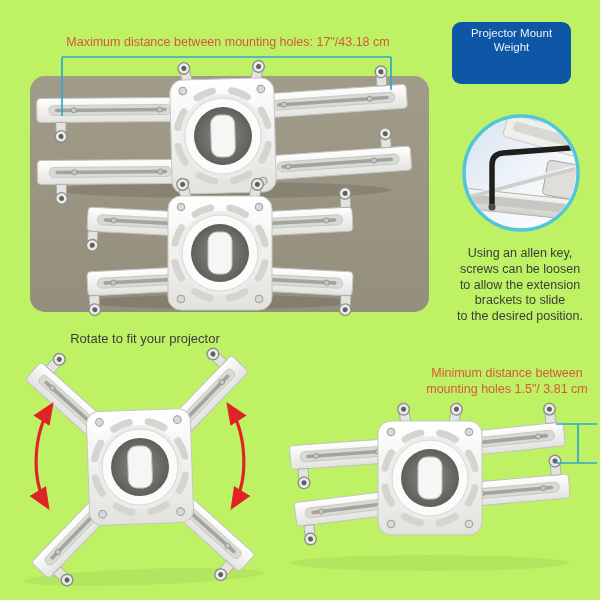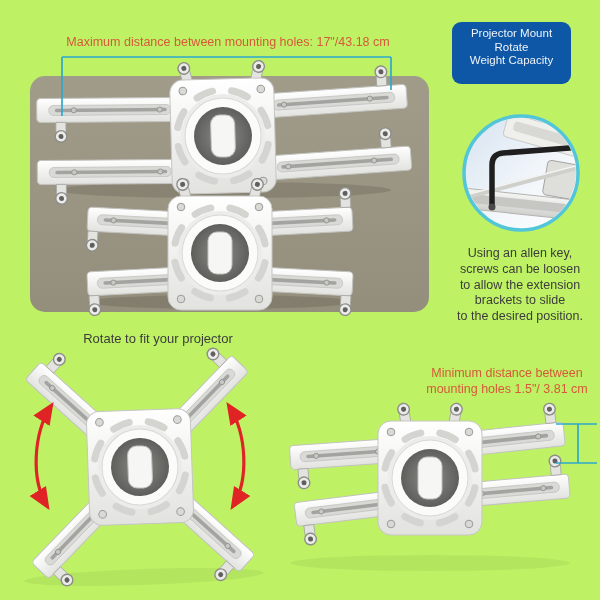--- a/index.html
+++ b/index.html
@@ -11,21 +11,21 @@
   .art{position:absolute;left:0;top:0;width:600px;height:600px;}
   .txt{position:absolute;text-align:center;}
   .txt span{display:block;}
   .note-max{left:30px;top:35px;width:396px;font-size:12.5px;color:#d6593a;}
   .capacity{
     left:452px;top:22px;width:119px;height:62px;box-sizing:border-box;
     background:#0d57a6;border-radius:9px;color:#eef2f7;
     font-size:11.5px;line-height:13.6px;padding-top:5px;text-align:center;
   }
   .allen-note{left:430px;top:246px;width:180px;font-size:12.5px;line-height:15.8px;color:#3c3c3c;}
-  .rotate-note{left:58px;top:331px;width:200px;font-size:13px;line-height:16.5px;color:#3c3c3c;text-align:center;}
+  .rotate-note{left:45px;top:331px;width:200px;font-size:13px;line-height:16.5px;color:#3c3c3c;text-align:center;}
   .min-note{left:406px;top:365px;width:202px;font-size:12.5px;line-height:16px;color:#d6593a;}
 </style>
 </head>
 <body>
 
 <div class="canvas">
 
   <svg class="art" viewBox="0 0 600 600" aria-hidden="true">
     <defs>
       <linearGradient id="faceGrad" x1="0" y1="0" x2="0" y2="1">
@@ -217,22 +217,21 @@
           <circle cx="492" cy="207" r="3.5" fill="#4a4a48"></circle>
         </g>
       </g>
     </g>
   </svg>
 
   <div class="txt note-max">Maximum distance between mounting holes: 17"/43.18 cm</div>
 
   <div class="txt capacity">
     <span>Projector Mount</span>
-    <span>Rotate</span>
-    <span>Weight Capacity</span>
+    <span>Weight</span>
   </div>
 
   <div class="txt allen-note">
     <span>Using an allen key,</span>
     <span>screws can be loosen</span>
     <span>to allow the extension</span>
     <span>brackets to slide</span>
     <span>to the desired position.</span>
   </div>
 

